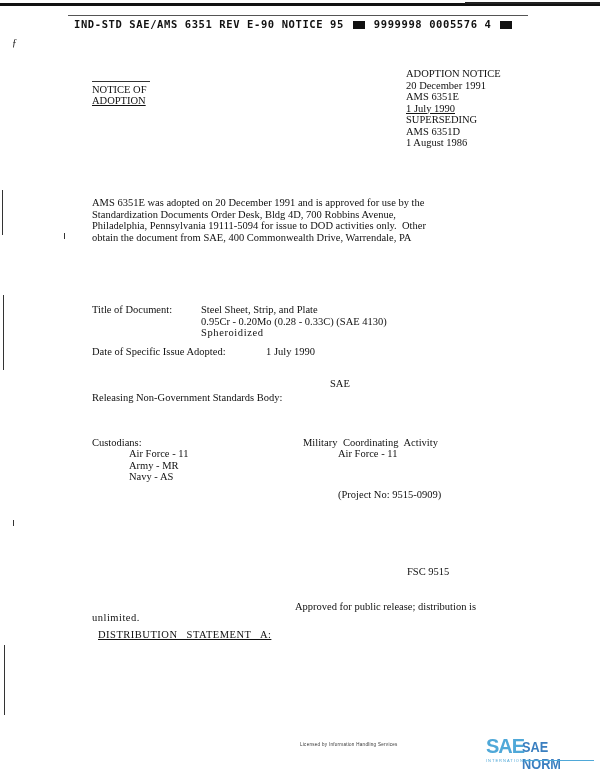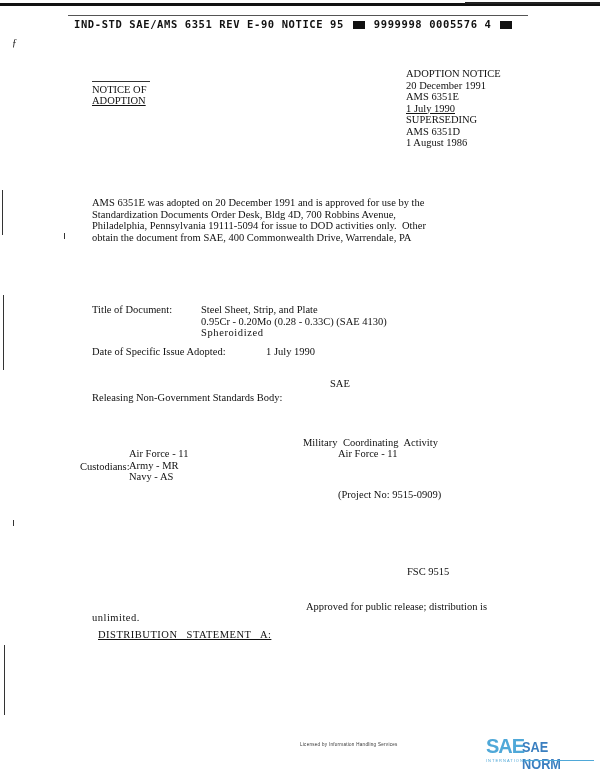--- a/index.html
+++ b/index.html
@@ -68,35 +68,35 @@
   <div class="txt">0.95Cr - 0.20Mo (0.28 - 0.33C) (SAE 4130)</div>
   <div class="txt" style="letter-spacing:0.6px;">Spheroidized</div>
 </div>
 
 <div class="abs txt" style="left:92px;top:346px;">Date of Specific Issue Adopted:</div>
 <div class="abs txt" style="left:266px;top:346px;">1 July 1990</div>
 
 <div class="abs txt" style="left:92px;top:378px;margin-top:14px;">Releasing Non-Government Standards Body:</div>
 <div class="abs txt" style="left:330px;top:378px;">SAE</div>
 
-<div class="abs txt" style="left:80px;top:437px;margin-top:24px;">Custodians:</div>
+<div class="abs txt" style="left:92px;top:437px;">Custodians:</div>
 <div class="abs" style="left:129px;top:448px;">
   <div class="txt">Air Force - 11</div>
   <div class="txt">Army - MR</div>
   <div class="txt">Navy - AS</div>
 </div>
 
 <div class="abs txt" style="left:303px;top:437px;word-spacing:3px;">Military Coordinating Activity</div>
 <div class="abs txt" style="left:338px;top:448px;">Air Force - 11</div>
 <div class="abs txt" style="left:338px;top:472px;margin-top:17px;">(Project No: 9515-0909)</div>
 
 <div class="abs txt" style="left:407px;top:566px;text-align:right;">FSC 9515</div>
 
 <div class="abs txt ul" style="left:98px;top:601px;word-spacing:6px;letter-spacing:0.5px;margin-top:28px;">DISTRIBUTION STATEMENT A:</div>
-<div class="abs txt" style="left:306px;top:601px;">Approved for public release; distribution is</div>
+<div class="abs txt" style="left:295px;top:601px;">Approved for public release; distribution is</div>
 <div class="abs txt" style="left:92px;top:612px;letter-spacing:0.5px;">unlimited.</div>
 
 <div class="abs footer-small">Licensed by Information Handling Services</div>
 <div class="abs logo">
   <span class="logo-sae">SAE</span>
   <span class="logo-norm">SAE NORM</span>
   <span class="logo-sub">INTERNATIONAL</span>
   <span class="logo-line"></span>
 </div>
 

